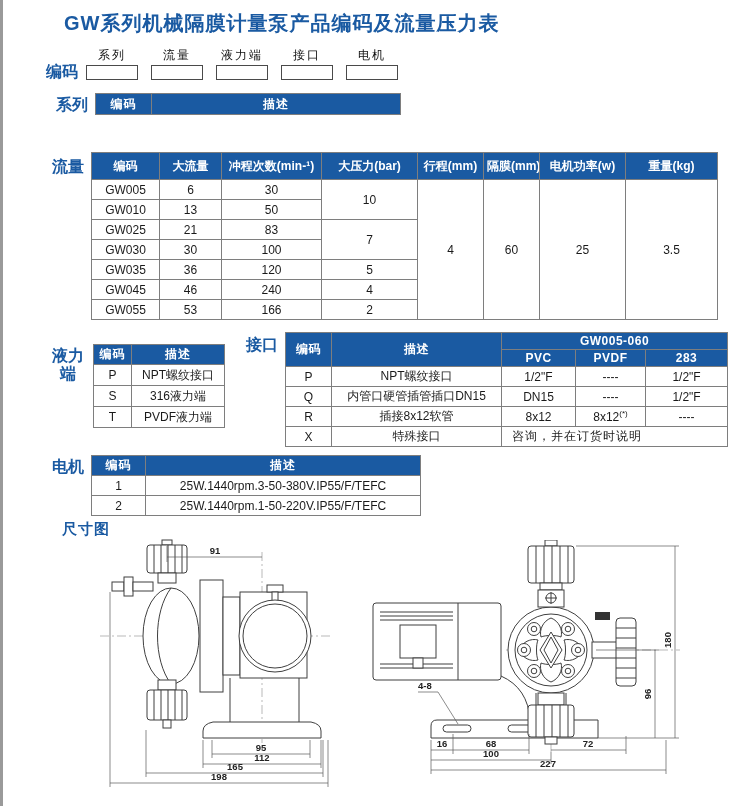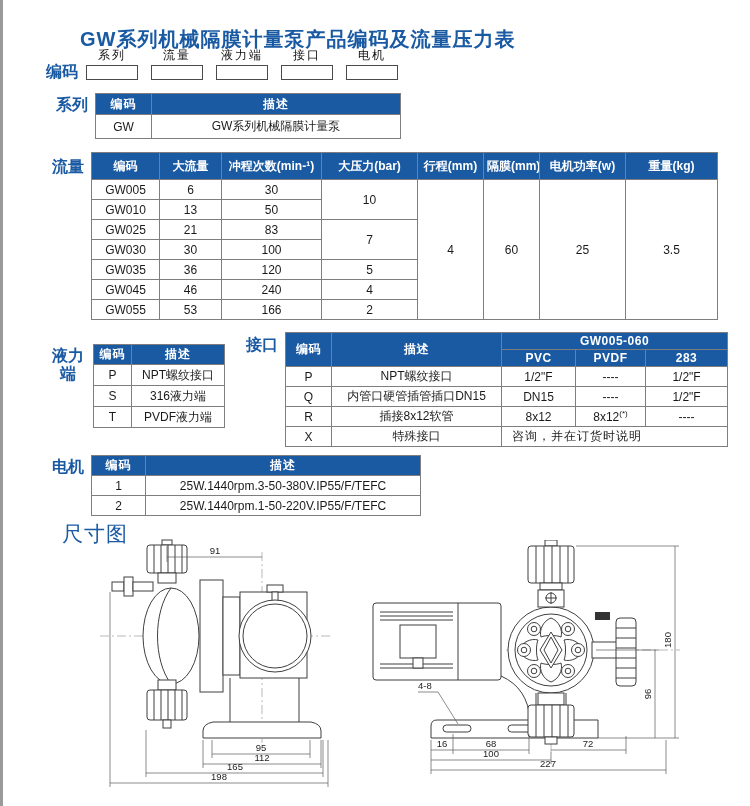--- a/index.html
+++ b/index.html
@@ -1,21 +1,21 @@
 <!DOCTYPE html>
 <html style="--accent: #1a5aa2; --border: #7e7e7e; --rule: #9a9a9a; --ink: #1a1a1a;"><head>
 <meta charset="utf-8">
 <style>
   :root { --accent:#1a5aa2; --border:#7e7e7e; --rule:#9a9a9a; --ink:#1a1a1a; }
   * { box-sizing:border-box; }
   html,body { margin:0; padding:0; background:#fff; }
   body { font-family:"Liberation Sans", sans-serif; color:var(--ink); }
   .page { position:relative; width:750px; height:806px; background:#fff; overflow:hidden; }
   .left-rule { position:absolute; left:0; top:0; width:3px; height:806px; background:var(--rule); }
-  .title { position:absolute; left:64px; top:10px; margin:16px; font-size:20px; font-weight:bold;
+  .title { position:absolute; left:64px; top:10px; margin:0; font-size:20px; font-weight:bold;
            color:var(--accent); letter-spacing:1px; }
   
   .coding { position:absolute; left:46px; top:47px; display:flex; align-items:flex-end; }
   .coding-label { color:var(--accent); font-weight:bold; font-size:16px; margin-right:8px; line-height:16px; }
   .code-field { display:flex; flex-direction:column; align-items:center; margin-right:13px; }
   .code-field .fl { font-size:12px; letter-spacing:2px; margin-bottom:1px; color:#111; }
   .code-box { width:52px; height:15px; border:1px solid #4a4a4a; background:#fff; display:block; }
   
   .section { position:absolute; display:flex; align-items:flex-start; }
   .sec-label { color:var(--accent); font-weight:bold; font-size:16px; white-space:pre-line;
@@ -26,23 +26,23 @@
                      padding:1px 3px; color:var(--ink); height:20px; overflow:hidden; white-space:nowrap; }
   .tbl th { background:var(--accent); color:#fff; font-weight:bold; letter-spacing:1px; }
   .series-tbl th { height:21px; } .series-tbl td { height:24px; }
   .flow-tbl th { height:27px; letter-spacing:0; } .flow-tbl td { height:20px; }
   .hyd-tbl th { height:18px; } .hyd-tbl td { height:21px; }
   .if-tbl th { height:15px; letter-spacing:0.5px; } .if-tbl td { height:19px; }
   .if-tbl td.tl { text-align:left; padding-left:10px; letter-spacing:1px; }
   .motor-tbl th { height:17px; } .motor-tbl td { height:20px; }
   sup.note { font-size:8px; vertical-align:super; }
   
-  .dim-heading { position:absolute; left:62px; top:520px; margin:0; font-size:21px;
-                 font-weight:normal; color:var(--accent); letter-spacing:1px; }
-  .svgwrap { position:absolute; }
+  .dim-heading { position:absolute; left:62px; top:520px; margin:0; font-size:15px;
+                 font-weight:bold; color:var(--accent); letter-spacing:1px; }
+  .svgwrap { position:absolute;font-weight:bold; }
   svg .ft { stroke:#3f3f3f; stroke-width:1; fill:none; }
   svg .fw { stroke:#3f3f3f; stroke-width:1; fill:#fff; }
   svg .cl { stroke:#8a8a8a; stroke-width:0.6; fill:none; stroke-dasharray:9 3 2 3; }
   svg .dm { stroke:#5a5a5a; stroke-width:0.7; fill:none; }
   svg text { font-family:"Liberation Sans", sans-serif; font-size:9.5px; fill:#222; }
 </style>
 </head>
 <body>
 
 <div class="page">
@@ -77,24 +77,20 @@
     <span class="sec-label" style="padding-top:3px">系列</span>
     <table class="tbl series-tbl" style="width:306px">
       <colgroup>
           <col style="width:56px">
           <col>
         </colgroup>
       <tbody>
           <tr>
         <th>编码</th>
         <th>描述</th>
-      </tr>
-      <tr>
-        <td>GW</td>
-        <td>GW系列机械隔膜计量泵</td>
       </tr>
     </tbody>
       </table>
   </div>
 
   <div class="section" style="left:52px;top:152px">
     <span class="sec-label" style="padding-top:6px">流量</span>
     <table class="tbl flow-tbl" style="width:626px">
       <colgroup>
         <col style="width:68px">

